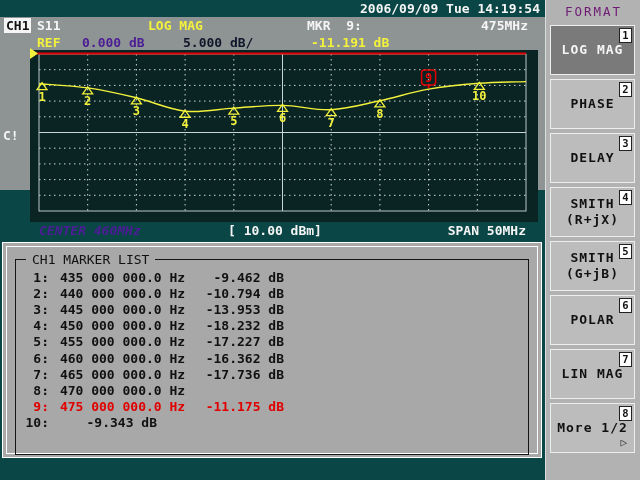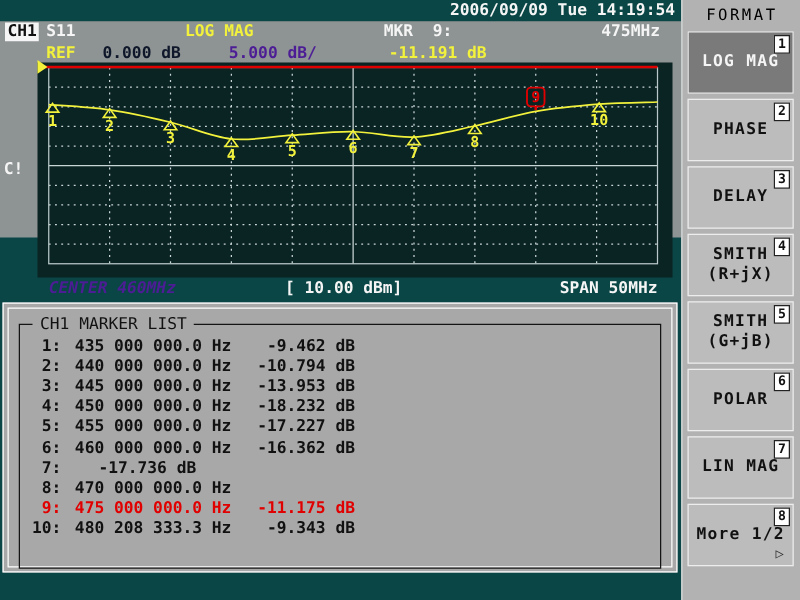--- a/index.html
+++ b/index.html
@@ -10,22 +10,22 @@
   #datetime{position:absolute;top:1px;right:100px;color:#f5f5f5;font-size:13px;font-weight:bold;}
   
   #display-band{position:absolute;left:0;top:17px;width:545px;height:173px;background:#8e9393;}
   .ann{position:absolute;font-size:13px;font-weight:bold;}
   #ch-badge{left:4px;top:1px;background:#f5f5f5;color:#111;padding:0 2px;}
   #meas{left:37px;top:1px;color:#f5f5f5;}
   #fmt{left:148px;top:1px;color:#f2f23c;}
   #mkr-label{left:307px;top:1px;color:#f5f5f5;}
   #mkr-freq{right:17px;top:1px;color:#f5f5f5;}
   #ref-label{left:37px;top:18px;color:#f2f23c;}
-  #ref-val{left:82px;top:18px;color:#0f172a;}
-  #scale-val{left:183px;top:18px;color:#4c1d95;}
+  #ref-val{left:82px;top:18px;color:#4c1d95;}
+  #scale-val{left:183px;top:18px;color:#0f172a;}
   #mkr-val{left:311px;top:18px;color:#f2f23c;}
   #corr{left:3px;top:111px;color:#f5f5f5;}
   #center-lab{left:39px;top:206px;color:#4c1d95;font-style:italic;}
   #power-lab{left:228px;top:206px;color:#f5f5f5;}
   #span-lab{right:19px;top:206px;color:#f5f5f5;}
   
   #graph{position:absolute;left:30px;top:33px;width:508px;height:172px;background:#0a2323;}
   #graticule{position:absolute;left:0;top:0;overflow:visible;}
   
   #marker-panel{position:absolute;left:2px;top:242px;width:538px;height:214px;background:#a8a8a8;
@@ -35,21 +35,21 @@
     font-size:13px;font-weight:normal;color:#111;z-index:2;}
   #mrows{position:absolute;left:20px;top:26px;}
   .mrow{display:flex;height:16.2px;align-items:center;font-size:13px;font-weight:bold;color:#111;}
   .mrow .mn{width:26px;text-align:right;margin-right:10px;}
   .mrow .mf{width:127px;text-align:center;}
   .mrow .mv{width:82px;text-align:right;margin-left:16px;}
   .mrow.active{color:#e00000;}
   
   #menu{position:absolute;left:545px;top:0;width:95px;height:480px;background:#b2b2b2;
     border-left:1px solid #d9dddd;}
-  #menu-title{margin-top:4px;text-align:center;font-size:12.5px;letter-spacing:2px;color:#000000;}
+  #menu-title{margin-top:4px;text-align:center;font-size:12.5px;letter-spacing:2px;color:#701a75;}
   .skey{position:absolute;left:4px;width:85px;height:50px;background:#bcbcbc;
     border:1px solid #ededed;box-sizing:border-box;cursor:pointer;
     display:flex;flex-direction:column;align-items:center;justify-content:center;}
   .skey .klabel{font-size:13px;font-weight:bold;letter-spacing:1px;color:#111;
     text-align:center;line-height:16px;}
   .skey.selected{background:#7a7a7a;}
   .skey.selected .klabel{color:#f5f5f5;}
   .badge{position:absolute;top:2px;right:2px;min-width:9px;height:13px;line-height:13px;
     background:#fff;color:#111;border:1px solid #222;font-size:10.5px;font-weight:bold;
     text-align:center;padding:0 1px;}
@@ -156,34 +156,34 @@
           <span class="mf">455 000 000.0 Hz</span>
           <span class="mv">-17.227 dB</span>
         </div>
       <div class="mrow">
           <span class="mn">6:</span>
           <span class="mf">460 000 000.0 Hz</span>
           <span class="mv">-16.362 dB</span>
         </div>
       <div class="mrow">
           <span class="mn">7:</span>
+          <span class="mf">465 000 000.0 Hz</span>
           <span class="mv">-17.736 dB</span>
         </div>
       <div class="mrow">
           <span class="mn">8:</span>
           <span class="mf">470 000 000.0 Hz</span>
         </div>
       <div class="mrow active">
           <span class="mn">9:</span>
           <span class="mf">475 000 000.0 Hz</span>
           <span class="mv">-11.175 dB</span>
         </div>
       <div class="mrow">
           <span class="mn">10:</span>
-          <span class="mf">480 208 333.3 Hz</span>
           <span class="mv">-9.343 dB</span>
         </div>
     </div>
   </div>
 
   <div id="menu">
     <div id="menu-title">FORMAT</div>
 
     <div class="skey selected" style="top:25px">
       <span class="badge">1</span>

